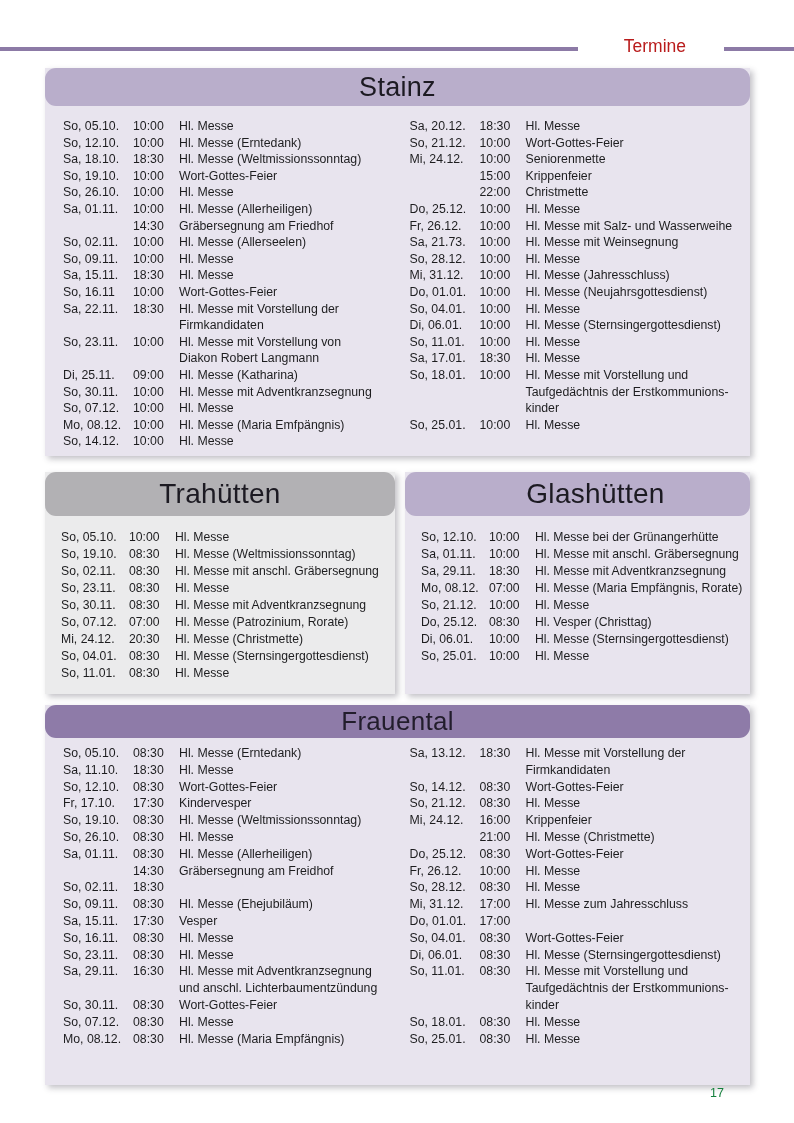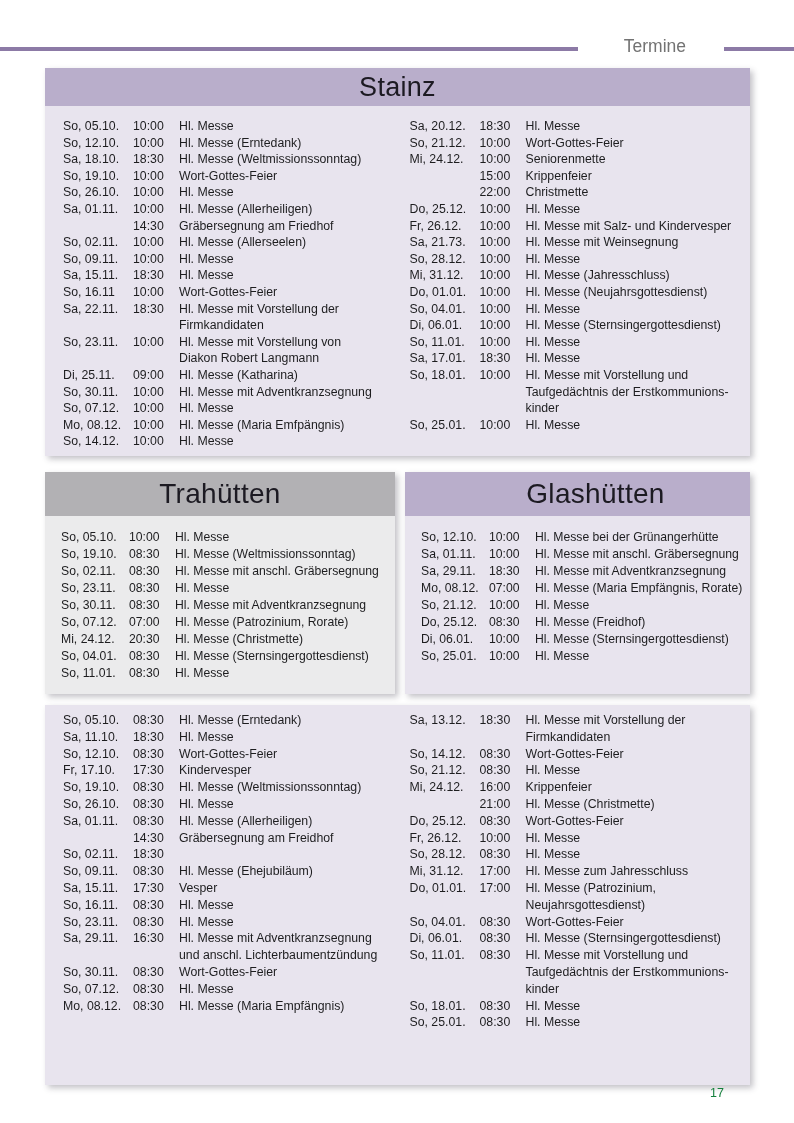--- a/index.html
+++ b/index.html
@@ -17,32 +17,32 @@
   .top-rule {
     position: absolute; left: 0; top: 40px; width: 100%;
     display: flex; align-items: center;
   }
   .rule-line { height: 3.5px; background: var(--rule-line, #8c7aa6); }
   .seg-left  { flex: 1; }
   .seg-right { width: 70px; }
   .rule-label {
     font-size: 17.5px; line-height: 1;
     padding: 0 38px 0 46px;
-    color: #737373;
+    color: #b91c1c;
     transform: translateY(-2px);
   }
 
   
   .box {
     position: absolute;
     box-shadow: 3px 3px 6px rgba(40, 35, 55, 0.28);
   }
   .box-header {
     display: flex; align-items: center; justify-content: center;
-    font-weight: 500; color: #1c1a22; letter-spacing: 0.3px;
+    font-weight: 500; color: #1c1a22; letter-spacing: 0.3px; border-radius: 11px;
   }
 
   #box-stainz { left: 45px; top: 68px; width: 705px; height: 388px; background: var(--body-purple, #e8e4ee); }
   #box-stainz .box-header { height: 38px; font-size: 27px; background: var(--header-purple, #b9aecb); }
 
   #box-trahuetten { left: 45px; top: 472px; width: 350px; height: 222px; background: var(--body-gray, #ebebec); }
   #box-trahuetten .box-header { height: 44px; font-size: 28px; background: var(--header-gray, #b2b1b4); }
 
   #box-glashuetten { left: 405px; top: 472px; width: 345px; height: 222px; background: var(--body-purple, #e8e4ee); }
   #box-glashuetten .box-header { height: 44px; font-size: 28px; background: var(--header-purple, #b9aecb); padding-left: 36px; }
@@ -207,21 +207,21 @@
             <span class="c-event">Christmette</span>
           </div>
           <div class="row">
             <span class="c-date">Do, 25.12.</span>
             <span class="c-time">10:00</span>
             <span class="c-event">Hl. Messe</span>
           </div>
           <div class="row">
             <span class="c-date">Fr, 26.12.</span>
             <span class="c-time">10:00</span>
-            <span class="c-event">Hl. Messe mit Salz- und Kindervesper</span>
+            <span class="c-event">Hl. Messe mit Salz- und Wasserweihe</span>
           </div>
           <div class="row">
             <span class="c-date">Sa, 21.73.</span>
             <span class="c-time">10:00</span>
             <span class="c-event">Hl. Messe mit Weinsegnung</span>
           </div>
           <div class="row">
             <span class="c-date">So, 28.12.</span>
             <span class="c-time">10:00</span>
             <span class="c-event">Hl. Messe</span>
@@ -350,37 +350,38 @@
             <span class="c-event">Hl. Messe (Maria Empfängnis, Rorate)</span>
           </div>
           <div class="row">
             <span class="c-date">So, 21.12.</span>
             <span class="c-time">10:00</span>
             <span class="c-event">Hl. Messe</span>
           </div>
           <div class="row">
             <span class="c-date">Do, 25.12.</span>
             <span class="c-time">08:30</span>
-            <span class="c-event">Hl. Messe (Freidhof)</span>
+            <span class="c-event">Hl. Vesper (Christtag)</span>
           </div>
           <div class="row">
             <span class="c-date">Di, 06.01.</span>
             <span class="c-time">10:00</span>
             <span class="c-event">Hl. Messe (Sternsingergottesdienst)</span>
           </div>
           <div class="row">
             <span class="c-date">So, 25.01.</span>
             <span class="c-time">10:00</span>
             <span class="c-event">Hl. Messe</span>
           </div>
         </div>
     </div>
   </section>
 
   <section class="box" id="box-frauental">
+    <div class="box-header">Frauental</div>
     <div class="box-body cols-2">
       <div class="col">
           <div class="row">
             <span class="c-date">So, 05.10.</span>
             <span class="c-time">08:30</span>
             <span class="c-event">Hl. Messe (Erntedank)</span>
           </div>
           <div class="row">
             <span class="c-date">Sa, 11.10.</span>
             <span class="c-time">18:30</span>
@@ -505,22 +506,20 @@
             <span class="c-event">Hl. Messe</span>
           </div>
           <div class="row">
             <span class="c-date">Mi, 31.12.</span>
             <span class="c-time">17:00</span>
             <span class="c-event">Hl. Messe zum Jahresschluss</span>
           </div>
           <div class="row">
             <span class="c-date">Do, 01.01.</span>
             <span class="c-time">17:00</span>
-            <span class="c-event">Hl. Messe (Patrozinium,
-Neujahrsgottesdienst)</span>
           </div>
           <div class="row">
             <span class="c-date">So, 04.01.</span>
             <span class="c-time">08:30</span>
             <span class="c-event">Wort-Gottes-Feier</span>
           </div>
           <div class="row">
             <span class="c-date">Di, 06.01.</span>
             <span class="c-time">08:30</span>
             <span class="c-event">Hl. Messe (Sternsingergottesdienst)</span>

